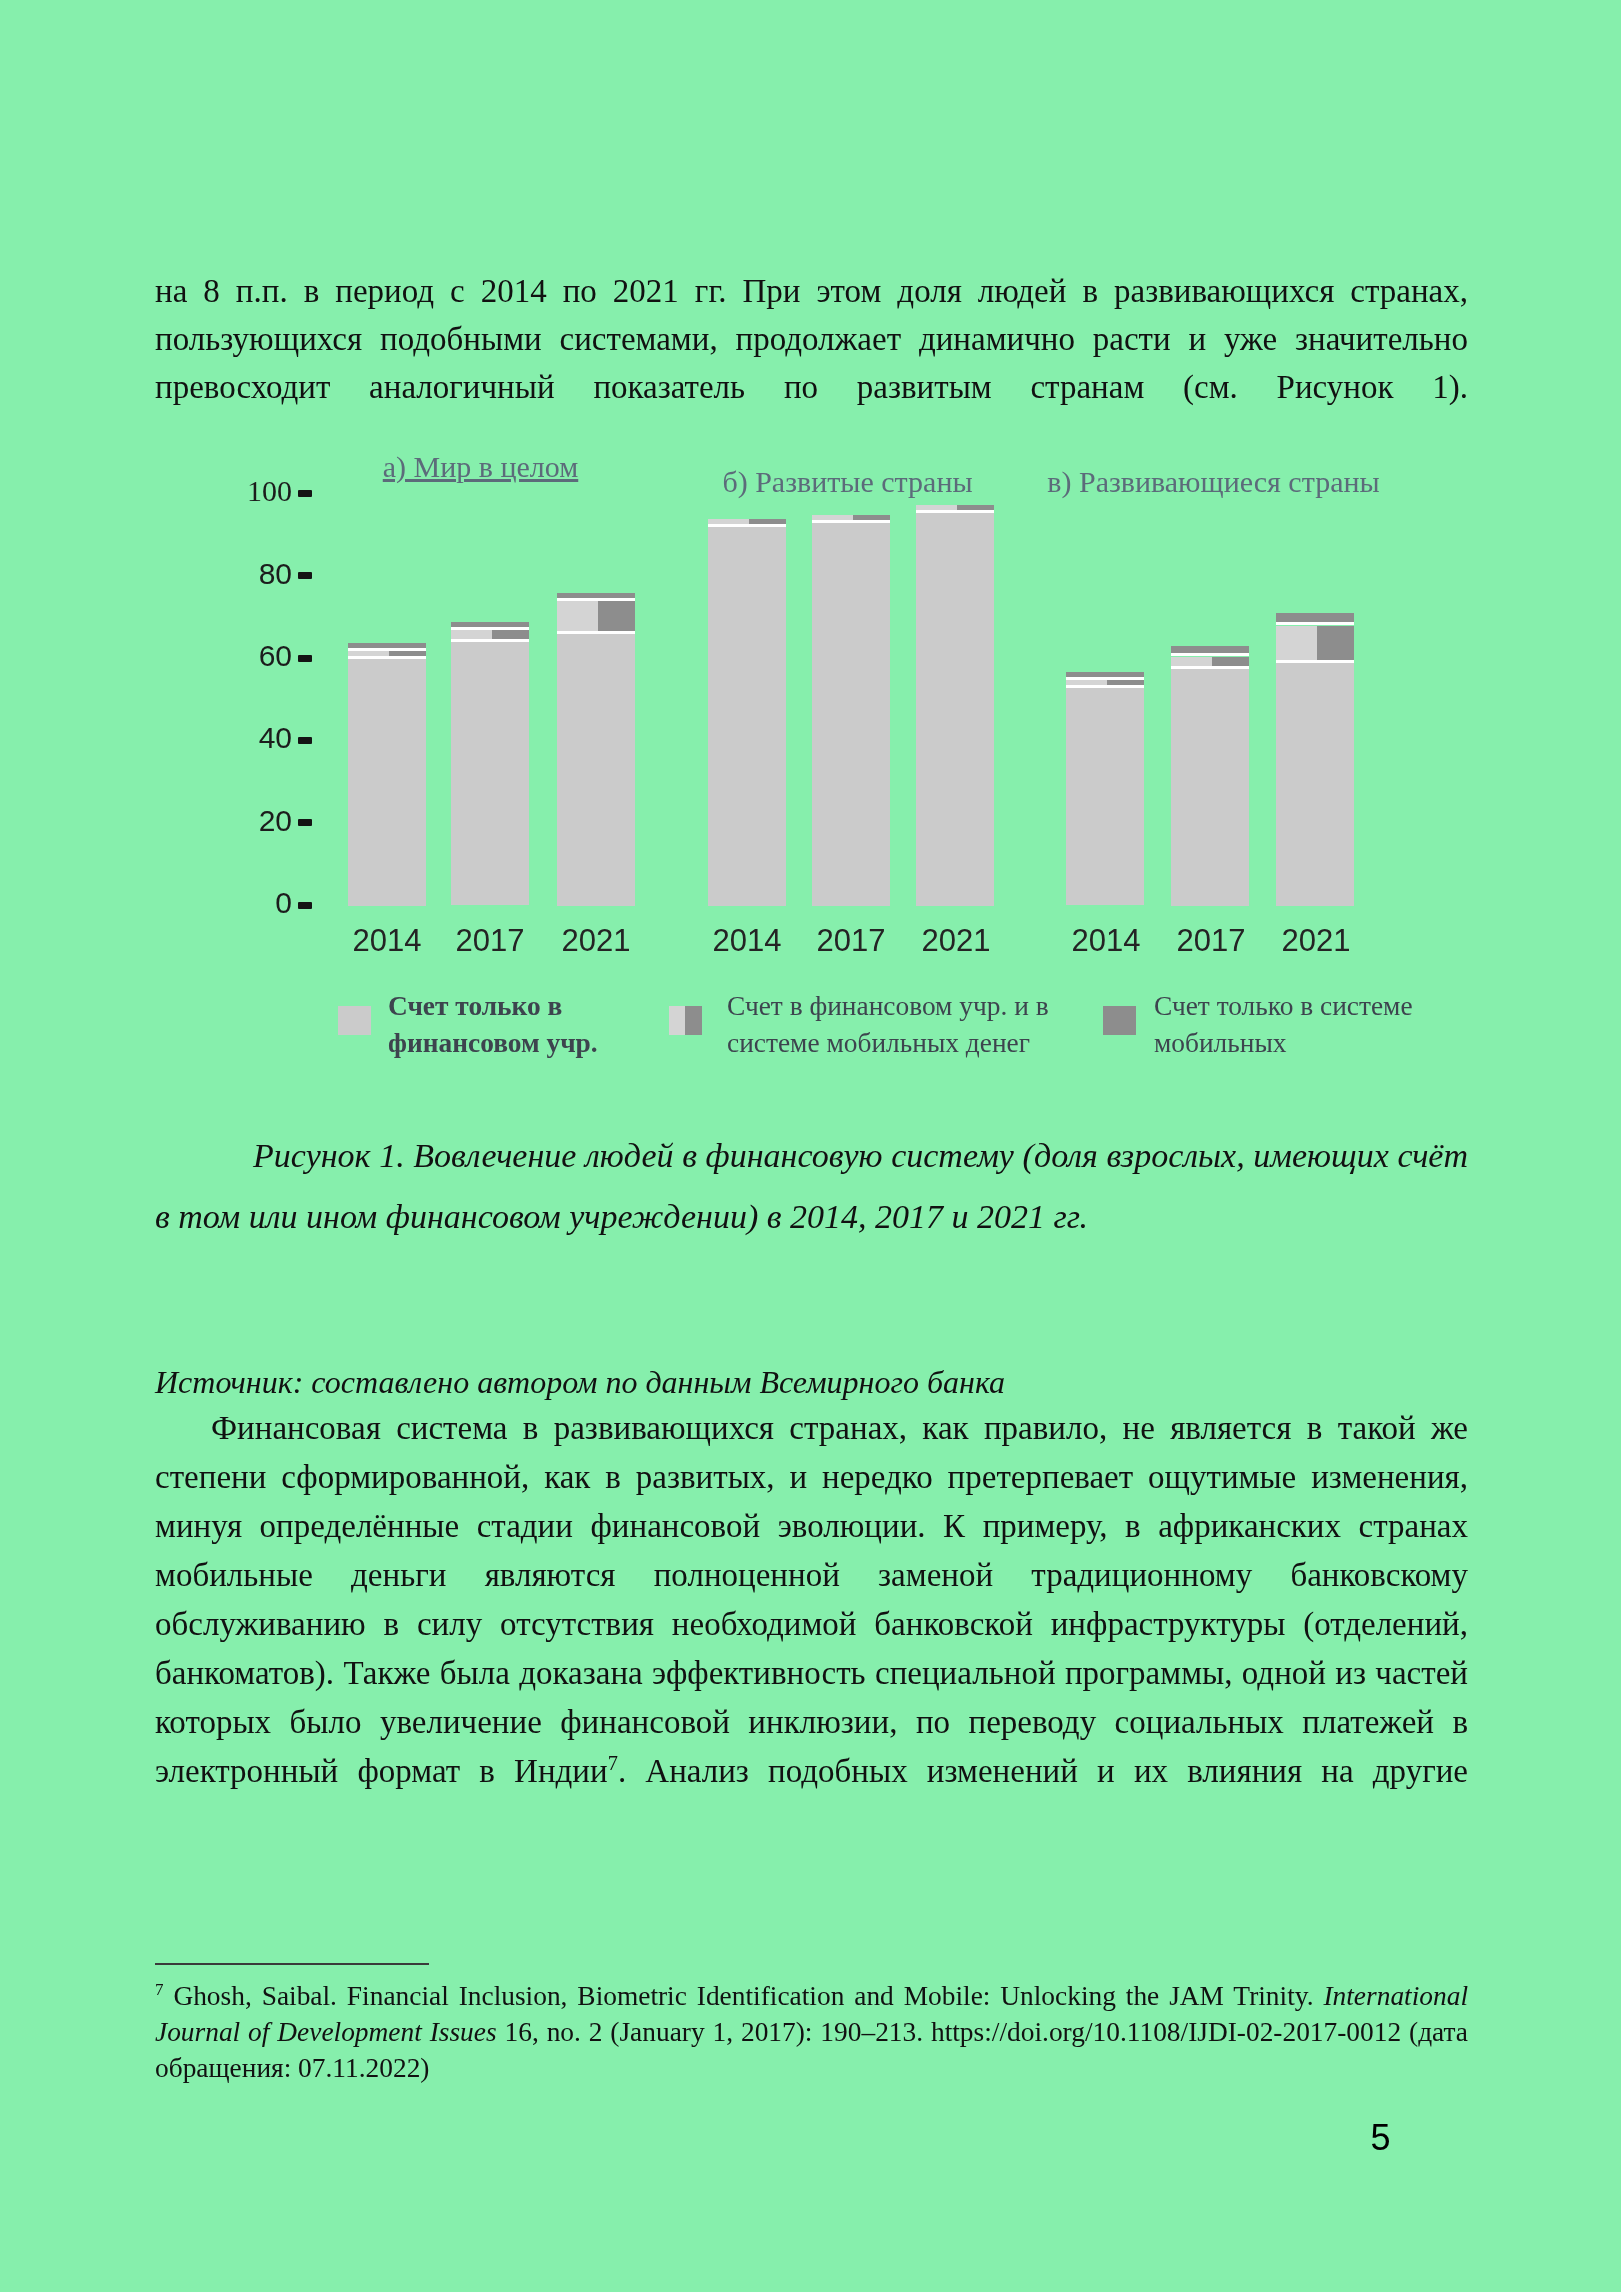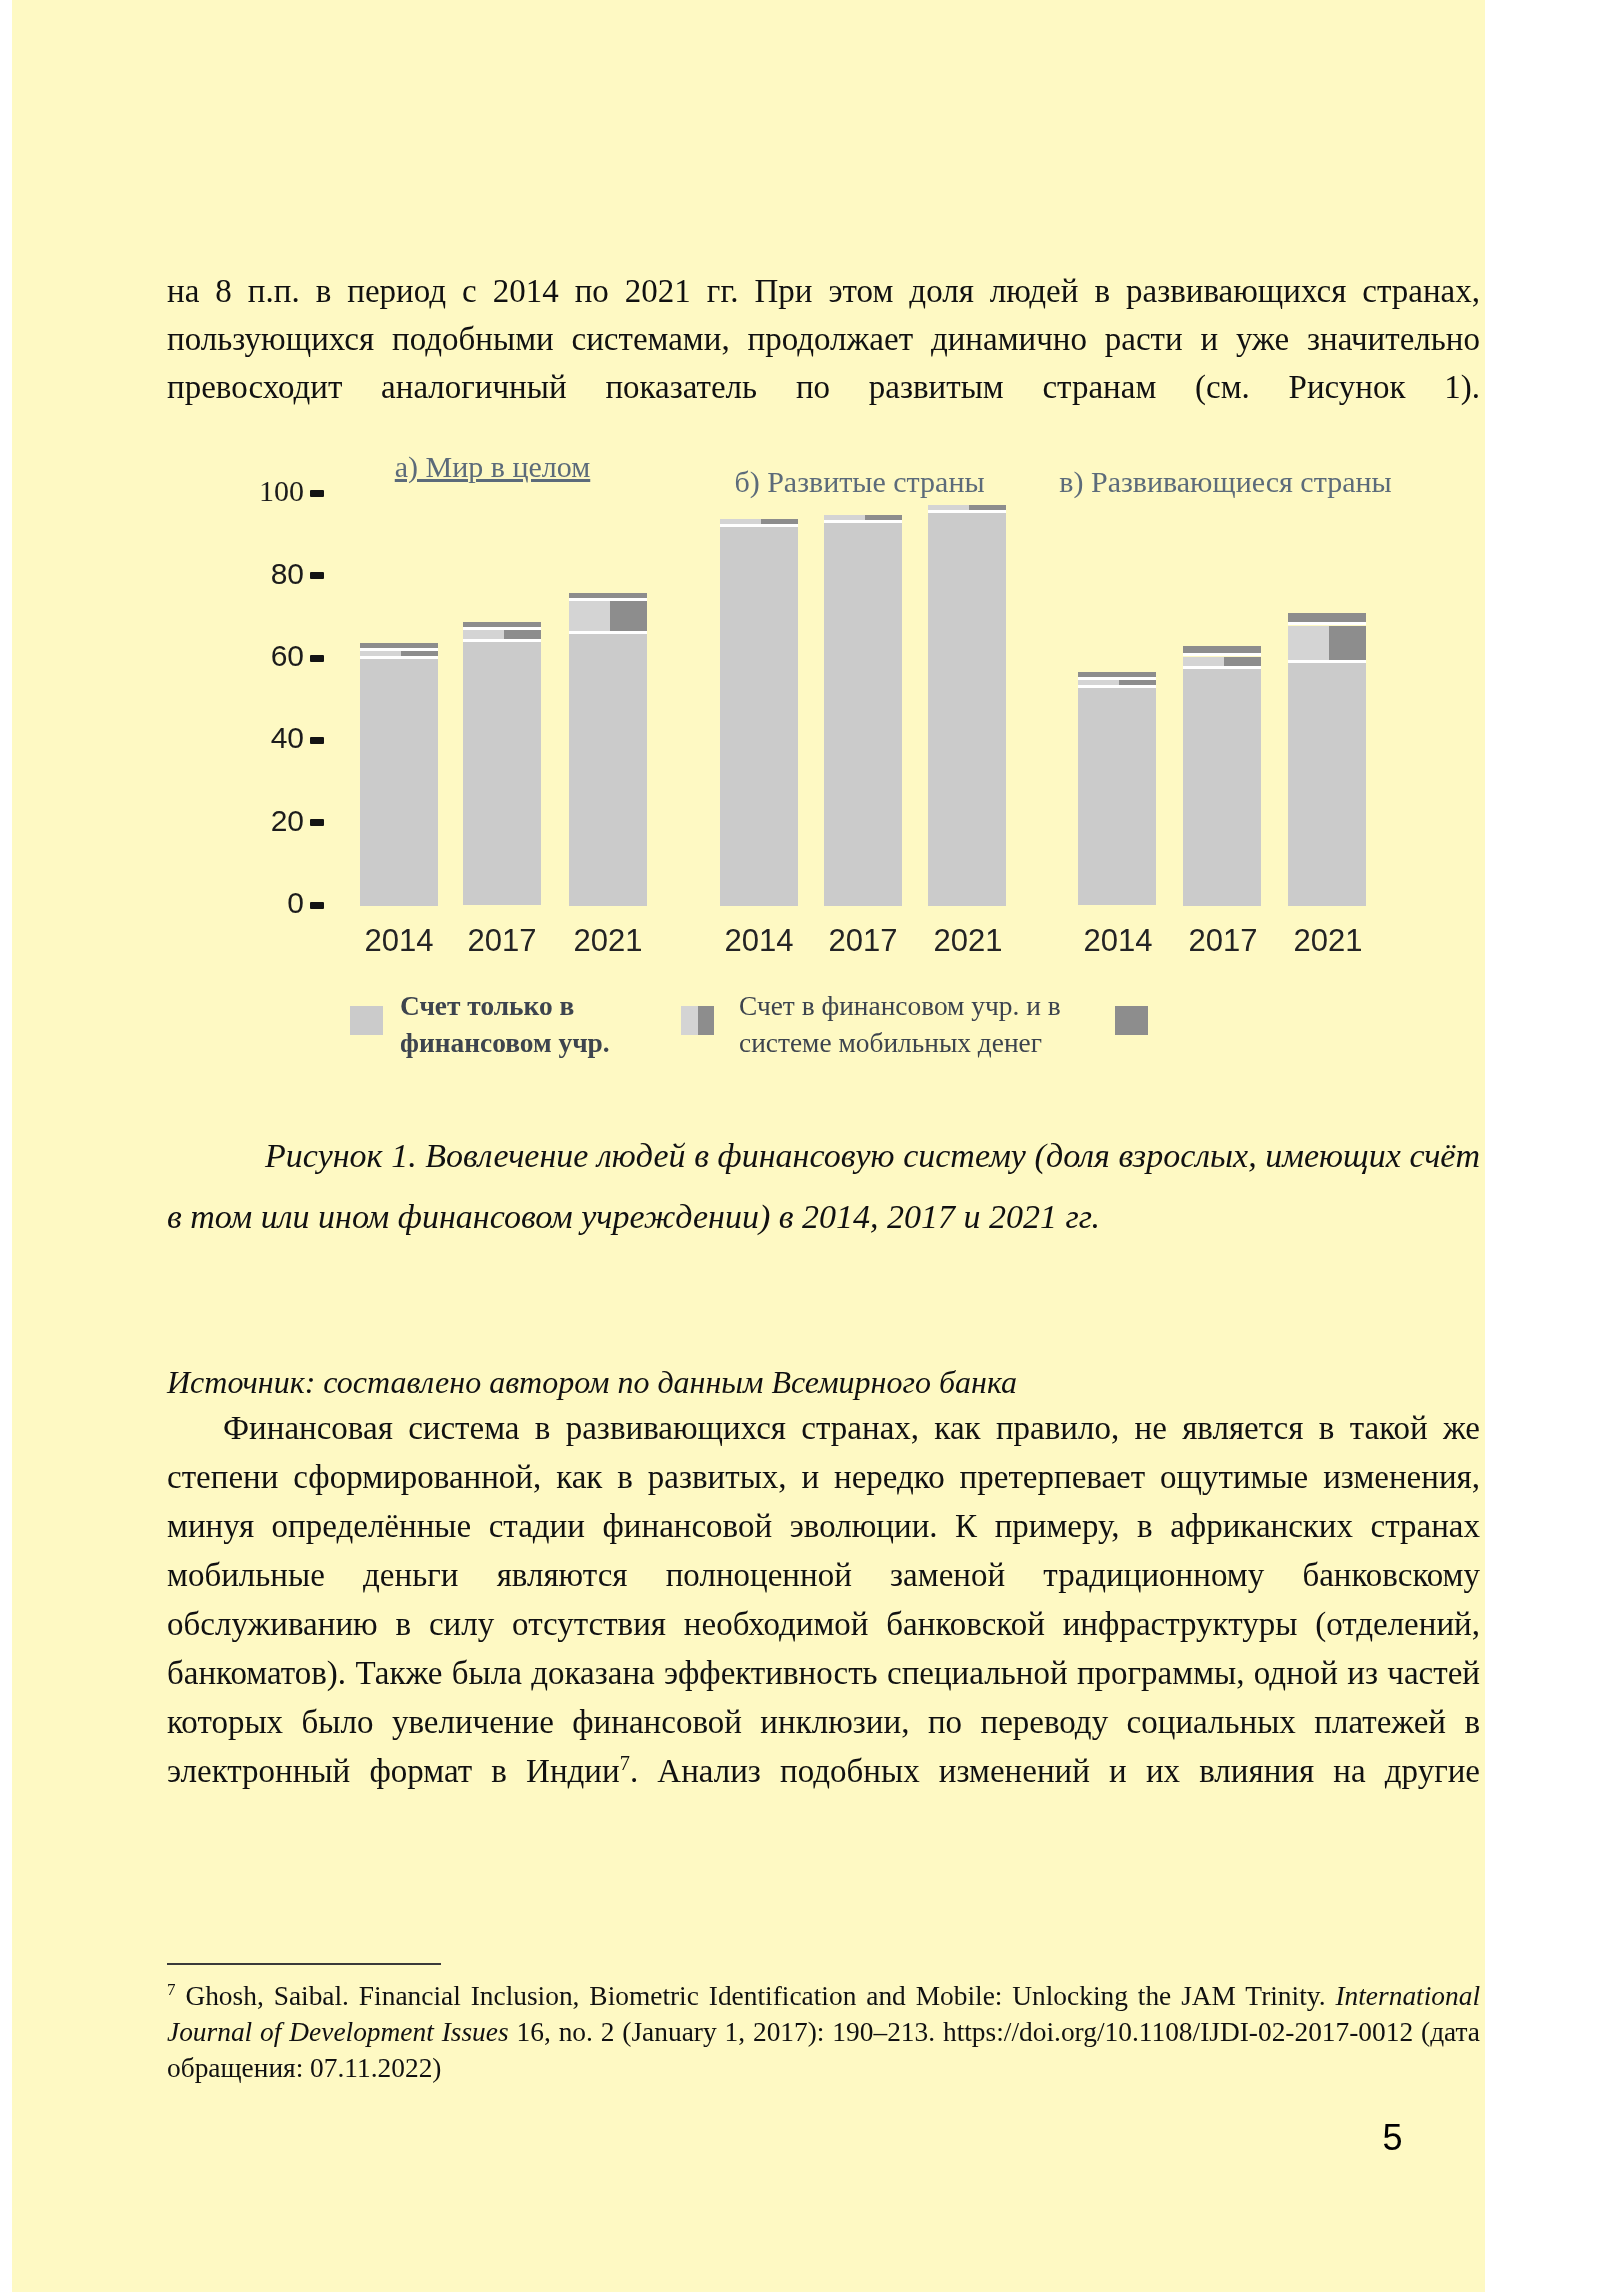--- a/index.html
+++ b/index.html
@@ -1,17 +1,17 @@
 <!DOCTYPE html>
 <html><head>
 <meta charset="utf-8">
 <style>
   html,body{margin:0;padding:0;background:#fff;}
-  .page{position:relative;width:1473px;height:2293px;background:#fef9c3;overflow:hidden;
-        font-family:"Liberation Serif","DejaVu Serif",serif;color:#111;margin-left:12px;}
+  .page{position:relative;width:1621px;height:2293px;background:#86efac;overflow:hidden;
+        font-family:"Liberation Serif","DejaVu Serif",serif;color:#111;}
   .blk{position:absolute;left:155px;width:1313px;margin:0;}
   .intro{top:267px;font-size:33px;line-height:48px;text-align:justify;text-align-last:justify;}
   .bodytext{top:1404px;font-size:33px;line-height:49px;text-align:justify;text-align-last:justify;text-indent:56px;}
   .caption{top:1125px;font-size:34px;line-height:61px;font-style:italic;text-align:justify;text-indent:98px;}
   .source{top:1364px;font-size:32px;font-style:italic;}
   sup{font-size:0.62em;vertical-align:super;line-height:0;}
   
   .chart-layer{position:absolute;left:0;top:0;width:1621px;height:2293px;pointer-events:none;}
   .ytick{position:absolute;left:155px;width:137px;text-align:right;
          font-family:"Liberation Sans","DejaVu Sans",sans-serif;font-size:30px;color:#1c1c1c;}
@@ -130,20 +130,24 @@
     </div>
     <div class="lg-item lg2" style="color: rgb(61, 68, 78);">
       <span class="sw" id="sw2" style="background: linear-gradient(to right, rgb(212, 212, 212) 50%, rgb(141, 141, 141) 50%);"></span>
       <span class="lg-text">
         <span>Счет в финансовом учр. и в</span><br>
         <span>системе мобильных денег</span>
       </span>
     </div>
     <div class="lg-item lg3" style="color: rgb(61, 68, 78);">
       <span class="sw" id="sw3" style="background: rgb(141, 141, 141);"></span>
+      <span class="lg-text">
+        <span>Счет только в системе</span><br>
+        <span>мобильных</span>
+      </span>
     </div>
   </div>
 
   <p class="blk caption">Рисунок 1. Вовлечение людей в финансовую систему (доля взрослых, имеющих счёт в том или ином финансовом учреждении) в 2014, 2017 и 2021 гг.</p>
 
   <p class="blk source">Источник: составлено автором по данным Всемирного банка</p>
 
   <p class="blk bodytext"><span>Финансовая система в развивающихся странах, как правило, не является в такой же степени сформированной, как в развитых, и нередко претерпевает ощутимые изменения, минуя определённые стадии финансовой эволюции. К примеру, в африканских странах мобильные деньги являются полноценной заменой традиционному банковскому обслуживанию в силу отсутствия необходимой банковской инфраструктуры (отделений, банкоматов). Также была доказана эффективность специальной программы, одной из частей которых было увеличение финансовой инклюзии, по переводу социальных платежей в электронный формат в Индии</span><sup>7</sup><span>. Анализ подобных изменений и их влияния на другие</span></p>
 
   <div class="rule"></div>

